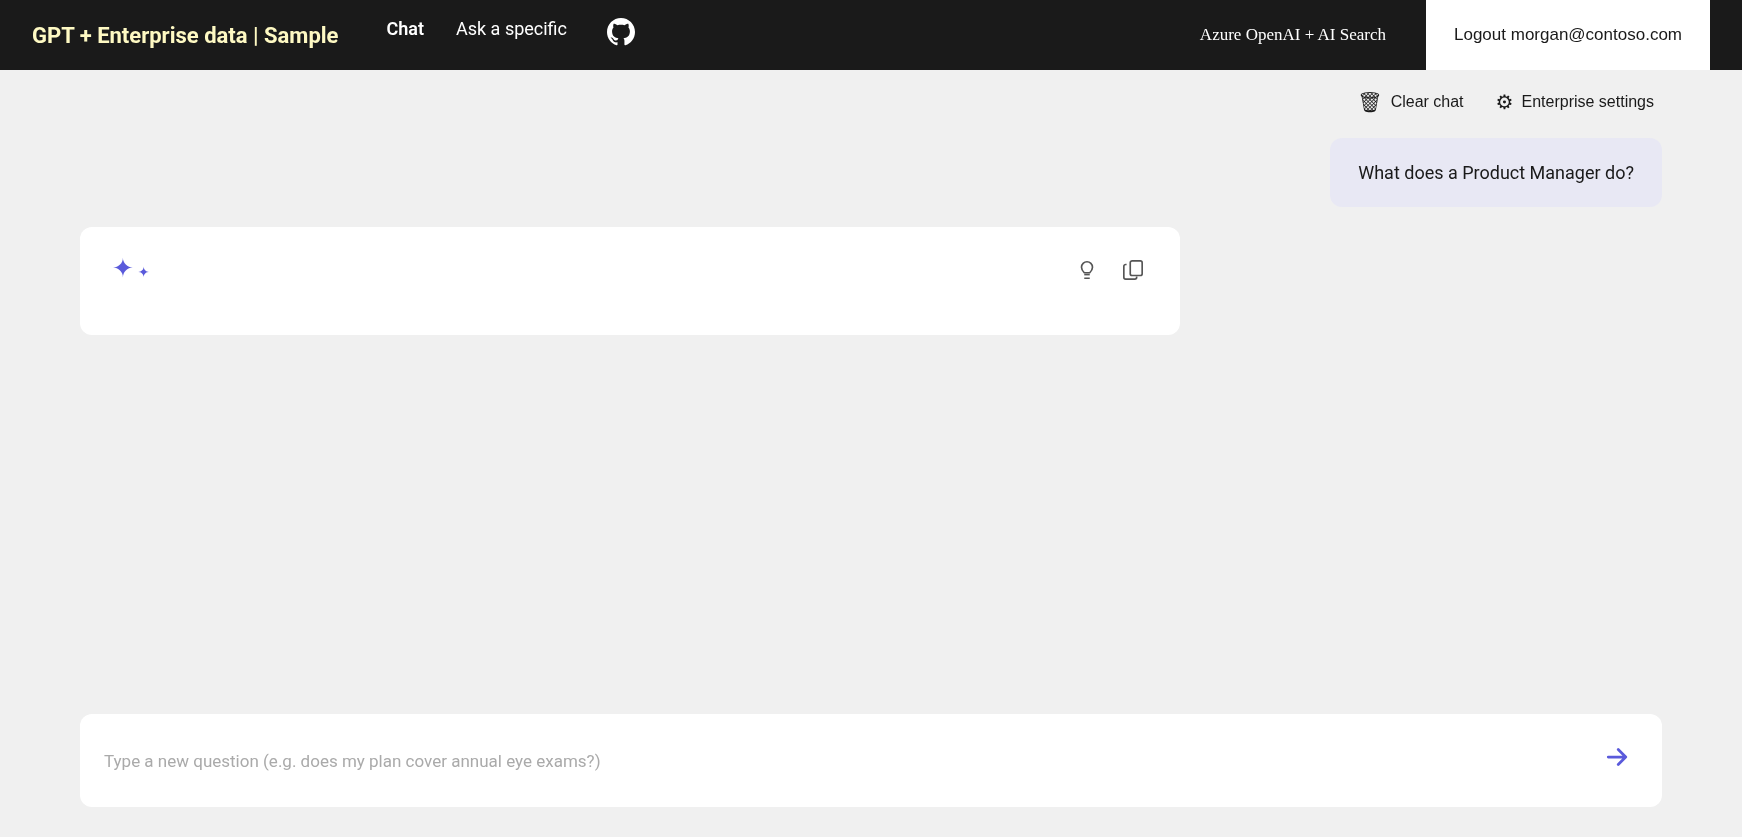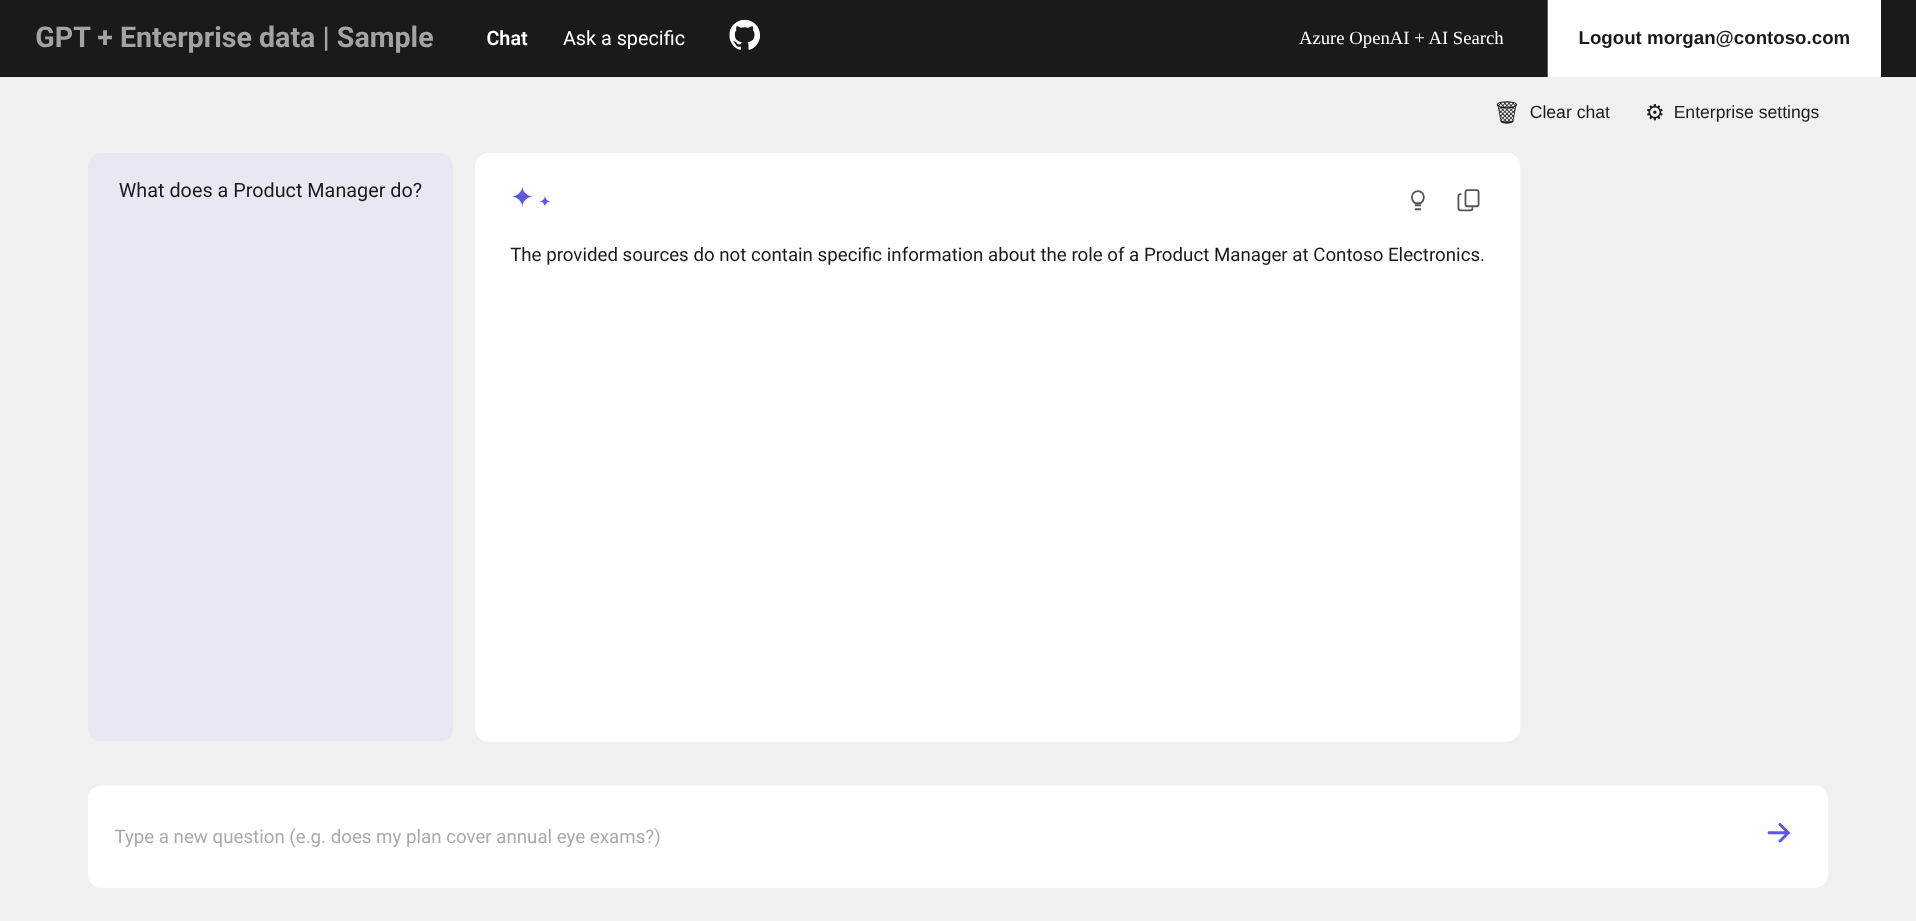--- a/index.html
+++ b/index.html
@@ -22,30 +22,30 @@
       background: #1a1a1a;
       height: 70px;
       display: flex;
       align-items: center;
       padding: 0 32px;
       gap: 0;
       flex-shrink: 0;
     }
 
     .header-title {
-      color: #a3a3a3;
-      font-size: 26px;
+      color: #fef9c3;
+      font-size: 22px;
       font-weight: 700;
       white-space: nowrap;
       margin-right: 48px;
     }
 
     .header-nav {
       display: flex;
-      align-items: center;
+      align-items: flex-start;
       gap: 32px;
       flex: 1;
     }
 
     .nav-link {
       color: #ffffff;
       font-size: 18px;
       font-weight: 400;
       cursor: pointer;
       text-decoration: none;
@@ -72,21 +72,21 @@
       color: #ffffff;
       font-size: 17px;
       margin-right: 40px;
       font-family: Liberation Serif, serif;
     }
 
     .logout-btn {
       background: #ffffff;
       color: #1a1a1a;
       font-size: 17px;
-      font-weight: 700;
+      font-weight: 400;
       padding: 0 28px;
       height: 70px;
       border: none;
       cursor: pointer;
       white-space: nowrap;
       display: flex;
       align-items: center;
     }
 
     
@@ -121,21 +121,21 @@
     }
 
     .action-btn .btn-icon {
       font-size: 20px;
     }
 
     
     .chat-area {
       flex: 1;
       display: flex;
-      flex-direction: row;
+      flex-direction: column;
       gap: 20px;
     }
 
     
     .user-message-wrapper {
       display: flex;
       justify-content: flex-end;
     }
 
     .user-message {
@@ -304,21 +304,20 @@
             </svg>
           </button>
           <button class="ai-action-icon" title="Copy">
             <svg width="22" height="22" viewBox="0 0 24 24" fill="none" stroke="#555" stroke-width="1.8" xmlns="http://www.w3.org/2000/svg">
               <rect x="9" y="2" width="13" height="16" rx="2"></rect>
               <path d="M5 6H4a2 2 0 0 0-2 2v12a2 2 0 0 0 2 2h10a2 2 0 0 0 2-2v-1"></path>
             </svg>
           </button>
         </div>
       </div>
-      <p class="ai-response-text">The provided sources do not contain specific information about the role of a Product Manager at Contoso Electronics.</p>
     </div>
 
   </div>
 
   <div class="input-area">
     <textarea class="chat-input" rows="1" placeholder="Type a new question (e.g. does my plan cover annual eye exams?)" style=""></textarea>
     <button class="send-btn">
       <span class="send-icon">
         <svg width="30" height="30" viewBox="0 0 24 24" fill="none" xmlns="http://www.w3.org/2000/svg">
           <path d="M5 12L19 12M19 12L13 6M19 12L13 18" stroke="#5a5adb" stroke-width="2.2" stroke-linecap="round" stroke-linejoin="round"></path>

